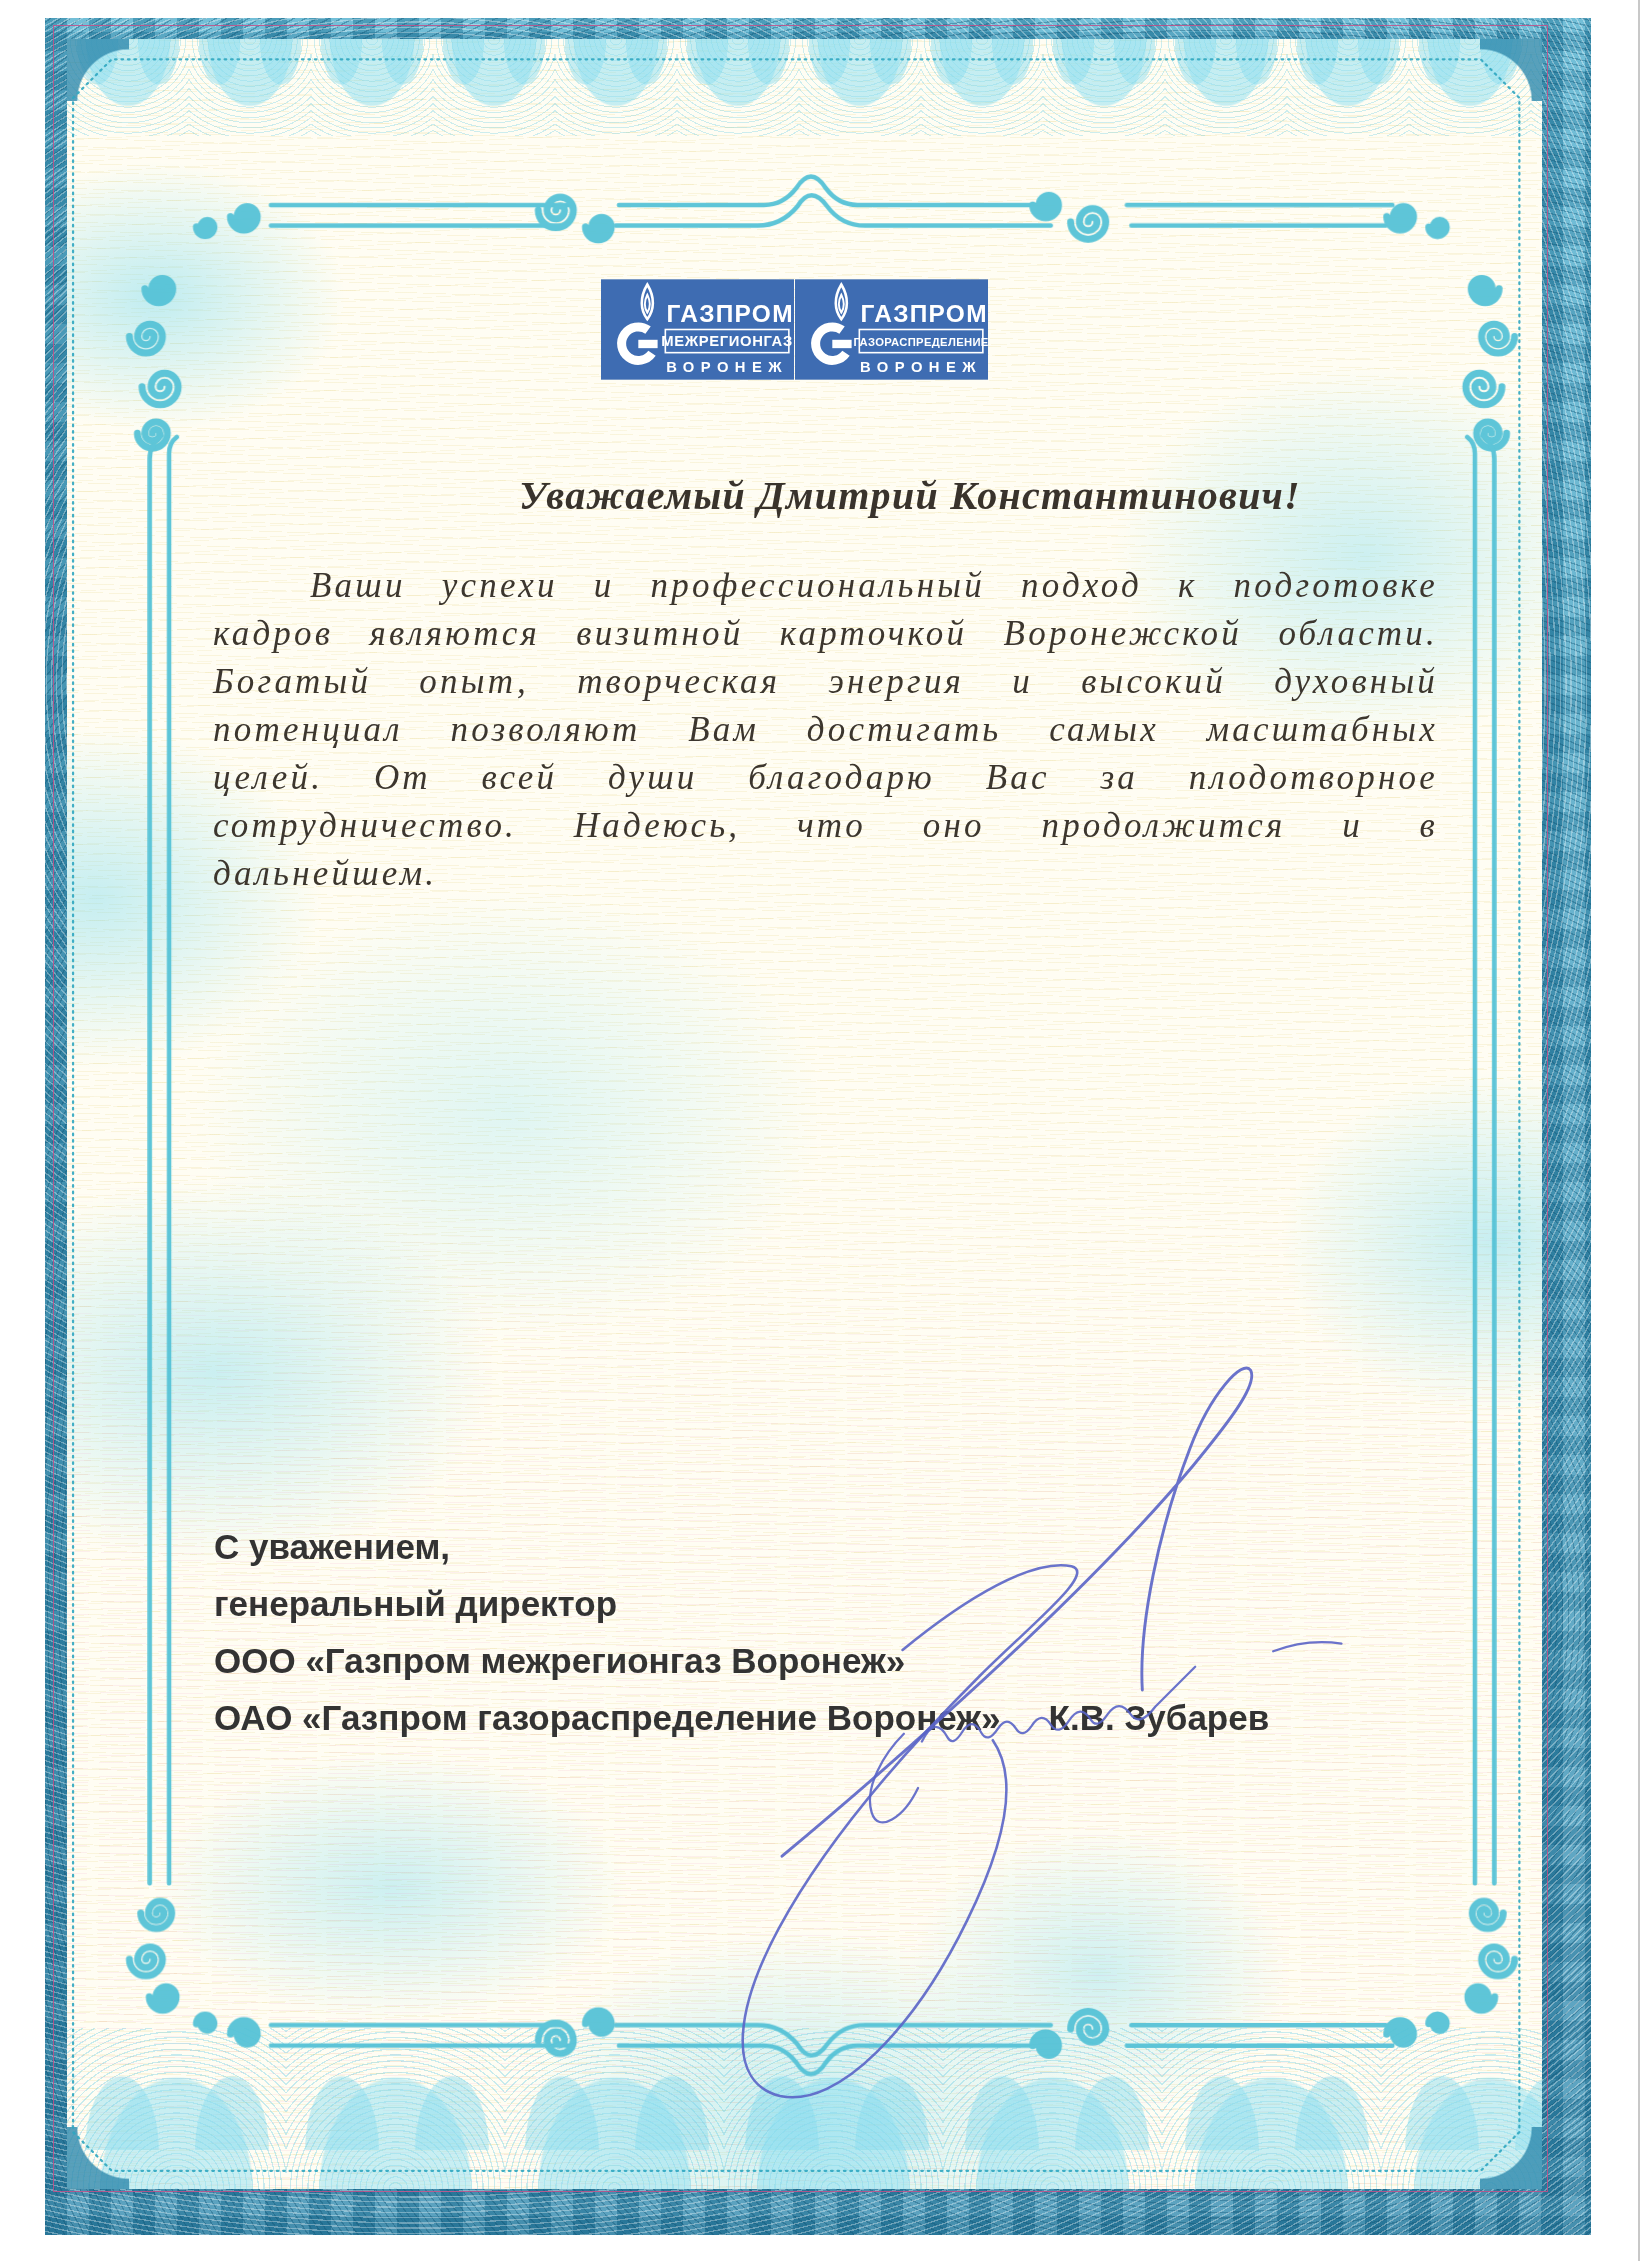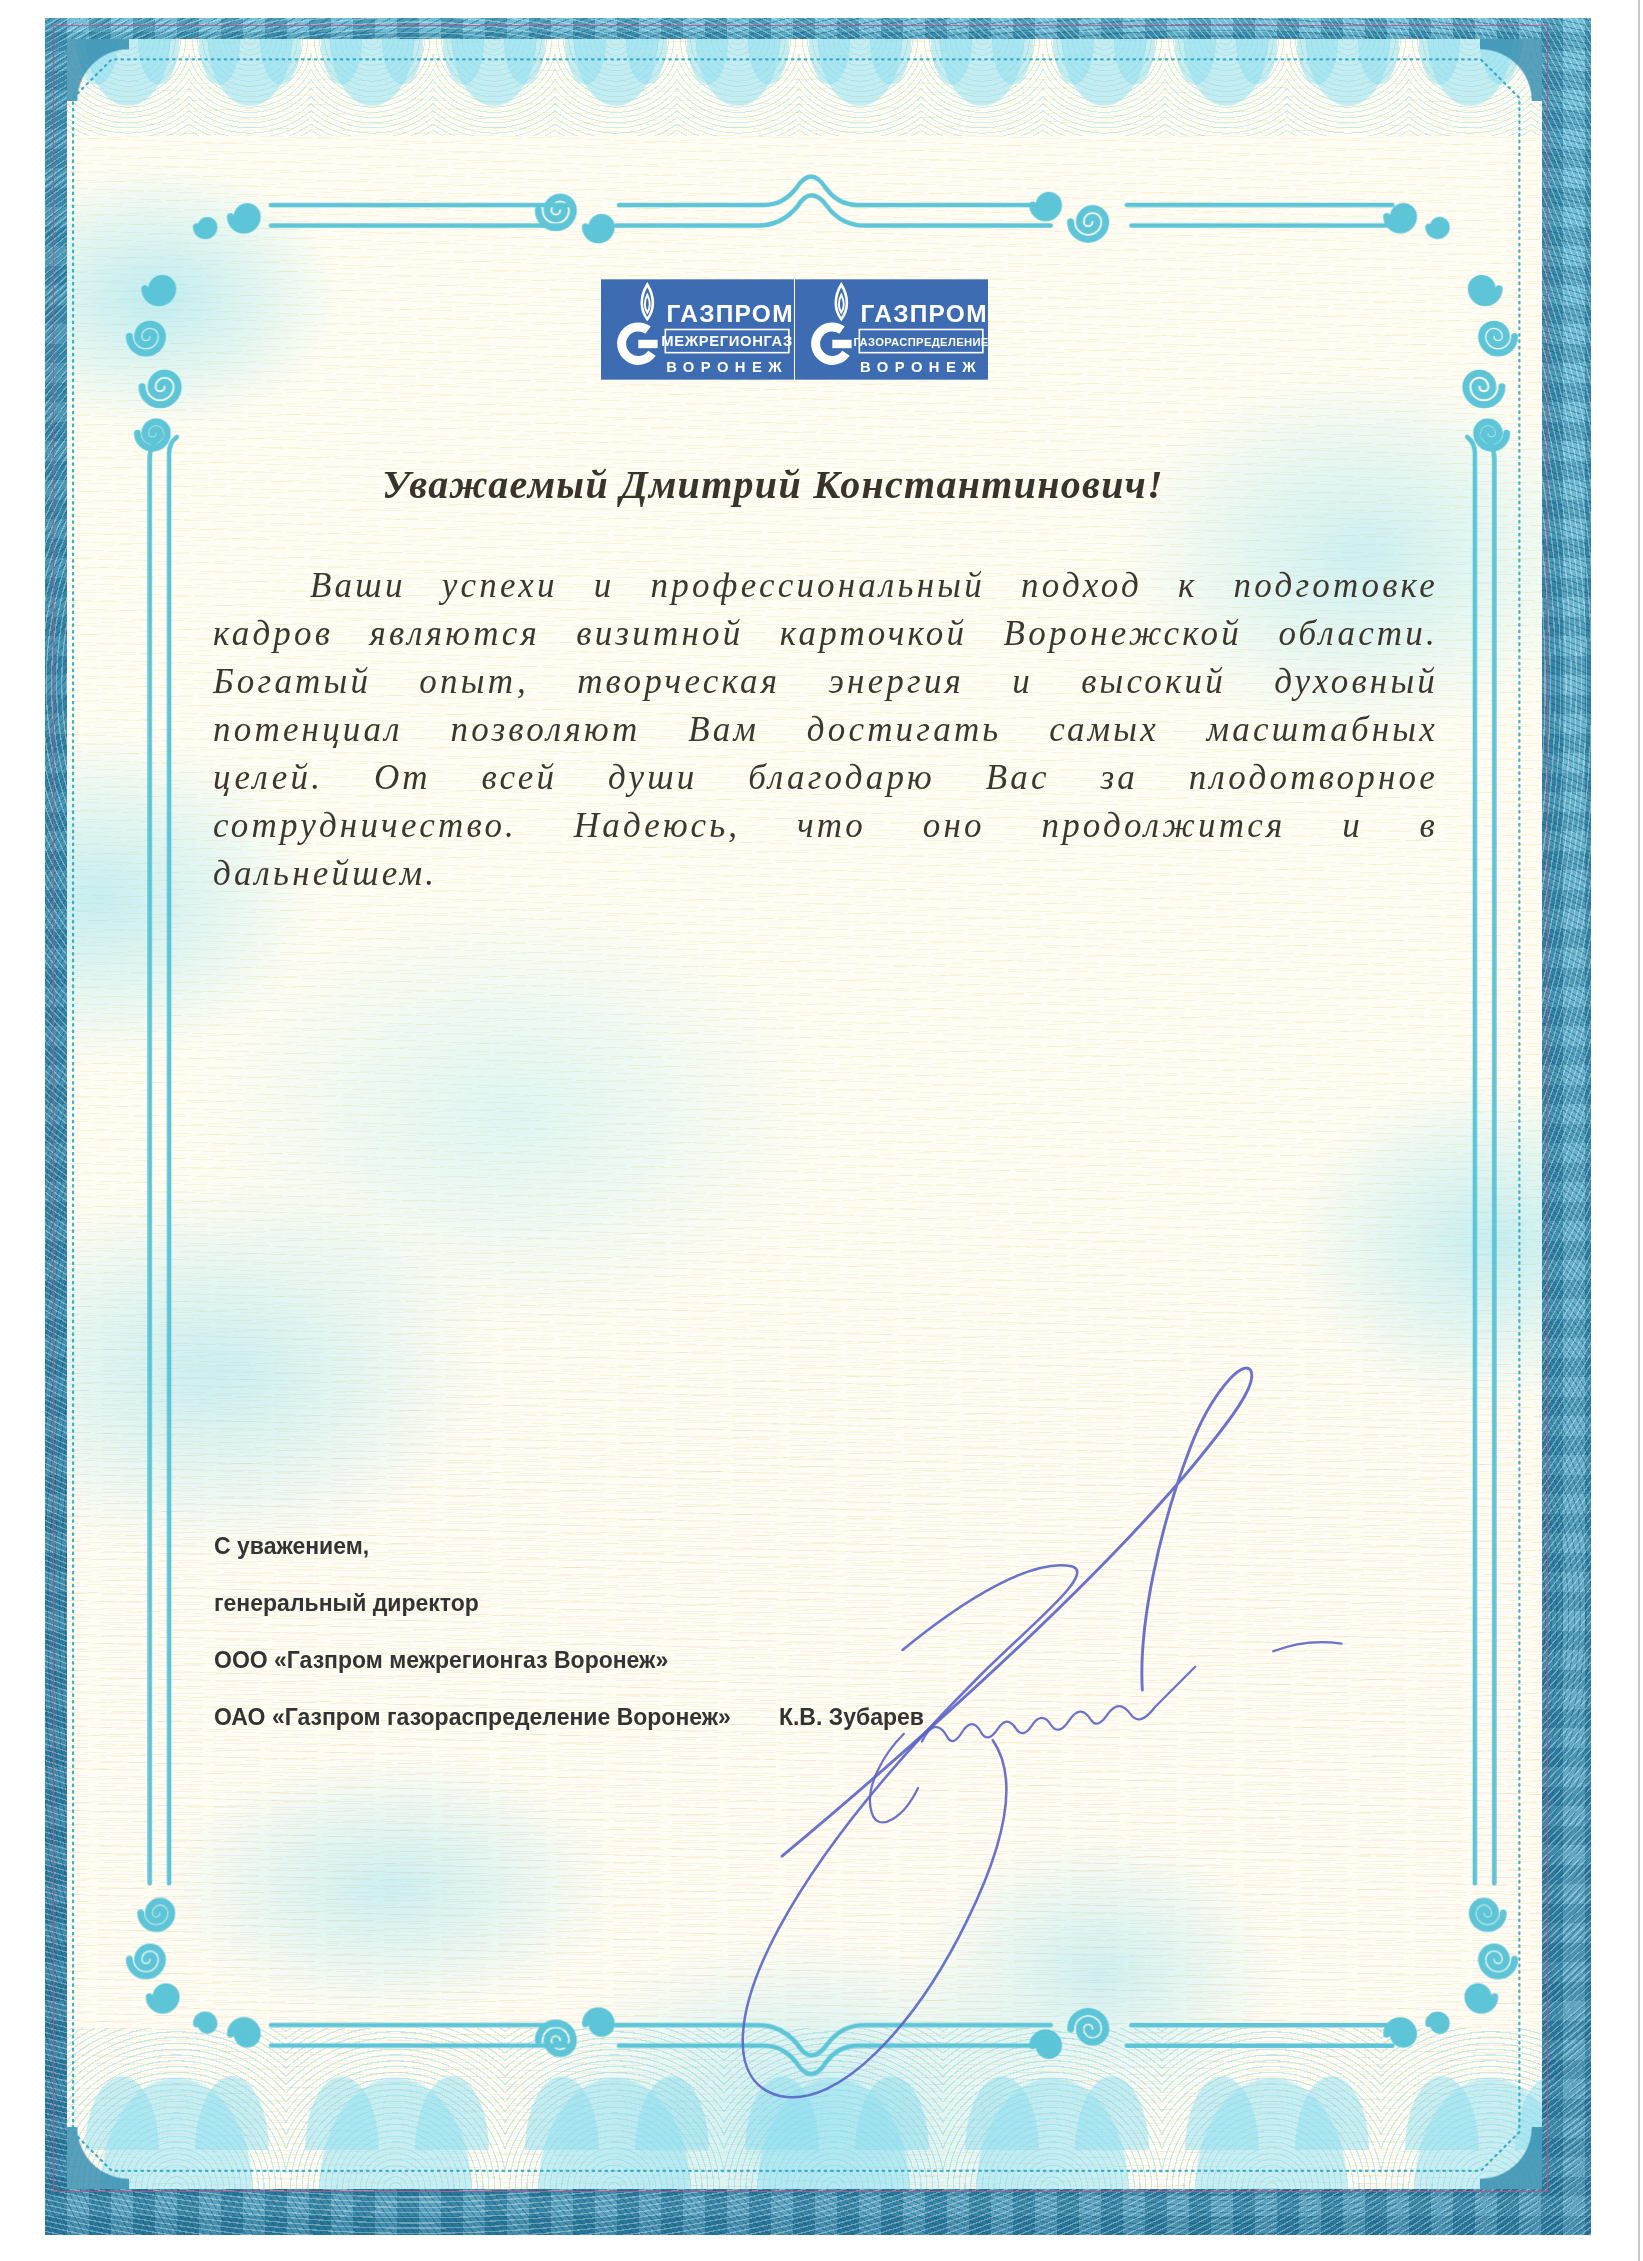--- a/index.html
+++ b/index.html
@@ -55,27 +55,27 @@
   .wing.bl{left:0;bottom:0;background:radial-gradient(circle at 100% 0, transparent 58%, #2e89ad 60%);}
   .wing.br{right:0;bottom:0;background:radial-gradient(circle at 0 0, transparent 58%, #2e89ad 60%);}
   
   .deco{position:absolute;left:0;top:0;pointer-events:none;}
   .orn{stroke:#56c2d6;fill:none;stroke-width:7;stroke-linecap:round;stroke-linejoin:round;opacity:.95;}
   .dots{stroke:#2fa6c0;fill:none;stroke-width:3.5;stroke-dasharray:2.5 7.5;stroke-linecap:round;opacity:.9;}
   
   .logos{position:absolute;left:601px;top:279px;display:flex;gap:1px;}
   .logo-txt{font-family:"Liberation Sans",sans-serif;font-weight:bold;fill:#ffffff;}
   
-  .salut{position:absolute;left:213px;top:461px;width:1225px;padding-left:169px;box-sizing:border-box;
-        font-style:italic;font-weight:600;font-size:40px;letter-spacing:1.3px;color:#39332c;}
+  .salut{position:absolute;left:213px;top:472px;width:1225px;padding-left:169px;box-sizing:border-box;
+        font-style:italic;font-weight:600;font-size:40px;letter-spacing:1.3px;color:#39332c;text-align:center;}
   .bodytext{position:absolute;left:213px;top:562px;width:1225px;color:#3c362e;}
   .bodytext p{margin:0 0 35px 0;font-style:italic;font-size:35px;line-height:48px;
         letter-spacing:3.2px;word-spacing:18px;text-align:justify;text-indent:97px;}
   .sig{position:absolute;left:214px;top:1529px;width:1263px;
-        font-family:"Liberation Sans",sans-serif;font-weight:700;font-size:23px;color:#333333;}
+        font-family:"Liberation Sans",sans-serif;font-weight:700;font-size:35px;color:#333333;}
   .sig div{margin-bottom:22px;line-height:35px;}
   .sig .row{display:flex;align-items:flex-end;}
   .sig .signer{margin-left:48px;white-space:nowrap;}
   .ink{position:absolute;left:0;top:0;pointer-events:none;}
   .ink path{stroke:#5a64c6;fill:none;stroke-linecap:round;stroke-linejoin:round;opacity:.9;}
   .scan-edge{position:absolute;right:3.9px;top:0;width:1.9px;height:2261px;background:#9a9a9a;opacity:.55;}
 </style>
 </head>
 <body>
 

